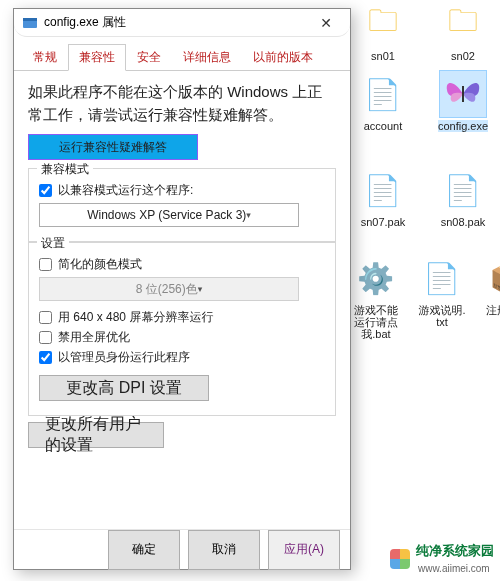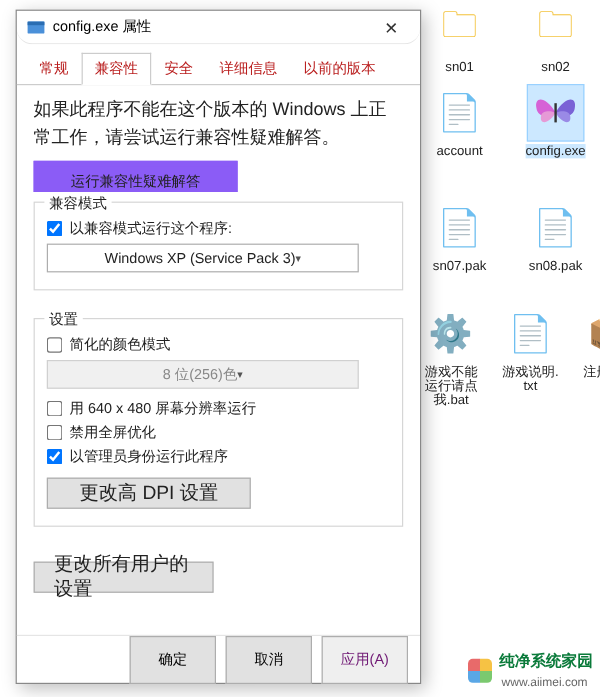--- a/index.html
+++ b/index.html
@@ -43,26 +43,26 @@
     padding: 4px 10px; font-size: 12px; border: 1px solid transparent;
     border-bottom: none; cursor: default; position: relative; top: 1px;
     color: #b91c1c;
   }
   .tab.active { border-color: #ccc; background: #fff; border-bottom: 1px solid #fff; }
 
   .body { flex: 1; padding: 10px 14px 6px 14px; overflow: hidden; color: #222; }
   .intro { font-size: 15px; line-height: 1.5; margin-bottom: 8px; }
   .troubleshoot-btn {
     display: block; width: 170px; height: 26px; margin: 0 0 8px 0;
-    border: 5px solid #8b5cf6; background: #8b5cf6; font-size: 12px; text-align: center; line-height: 24px;
+    border: 1px solid #8b5cf6; background: #0ea5e9; font-size: 12px; text-align: center; line-height: 24px;
   }
   .link { color: #0066cc; font-size: 12px; display: inline-block; margin-bottom: 10px; text-decoration: underline; }
 
   .group {
-    border: 1px solid #d6d6d6; padding: 10px 10px 12px 10px; margin-bottom: 23px;
+    border: 1px solid #d6d6d6; padding: 10px 10px 12px 10px; margin-bottom: 0;
     position: relative;
   }
   .group > .gtitle {
     position: absolute; top: -8px; left: 8px; background: #fff; padding: 0 4px; font-size: 12px;
   }
   .chk { display: flex; align-items: center; gap: 6px; font-size: 12px; margin: 3px 0; }
   .chk input { width: 13px; height: 13px; }
   .select {
     width: 260px; height: 22px; border: 1px solid #adadad; background: #fff;
     font-size: 12px; padding: 11px 4px; display: flex; align-items: center; justify-content: center;
@@ -217,21 +217,21 @@
         <span>禁用全屏优化</span>
       </label>
       <label class="chk">
         <input type="checkbox" checked="" style="">
         <span>以管理员身份运行此程序</span>
       </label>
 
       <div class="plainbtn" style="width:170px">更改高 DPI 设置</div>
     </div>
 
-    <div class="plainbtn" style="width:150px;margin-left:0">更改所有用户的设置</div>
+    <div class="plainbtn" style="width:136px;margin-left:0">更改所有用户的设置</div>
   </div>
 
   <div class="footer">
     <div class="fbtn">确定</div>
     <div class="fbtn">取消</div>
     <div class="fbtn disabled">应用(A)</div>
   </div>
 </div>
 
 <div class="watermark">

